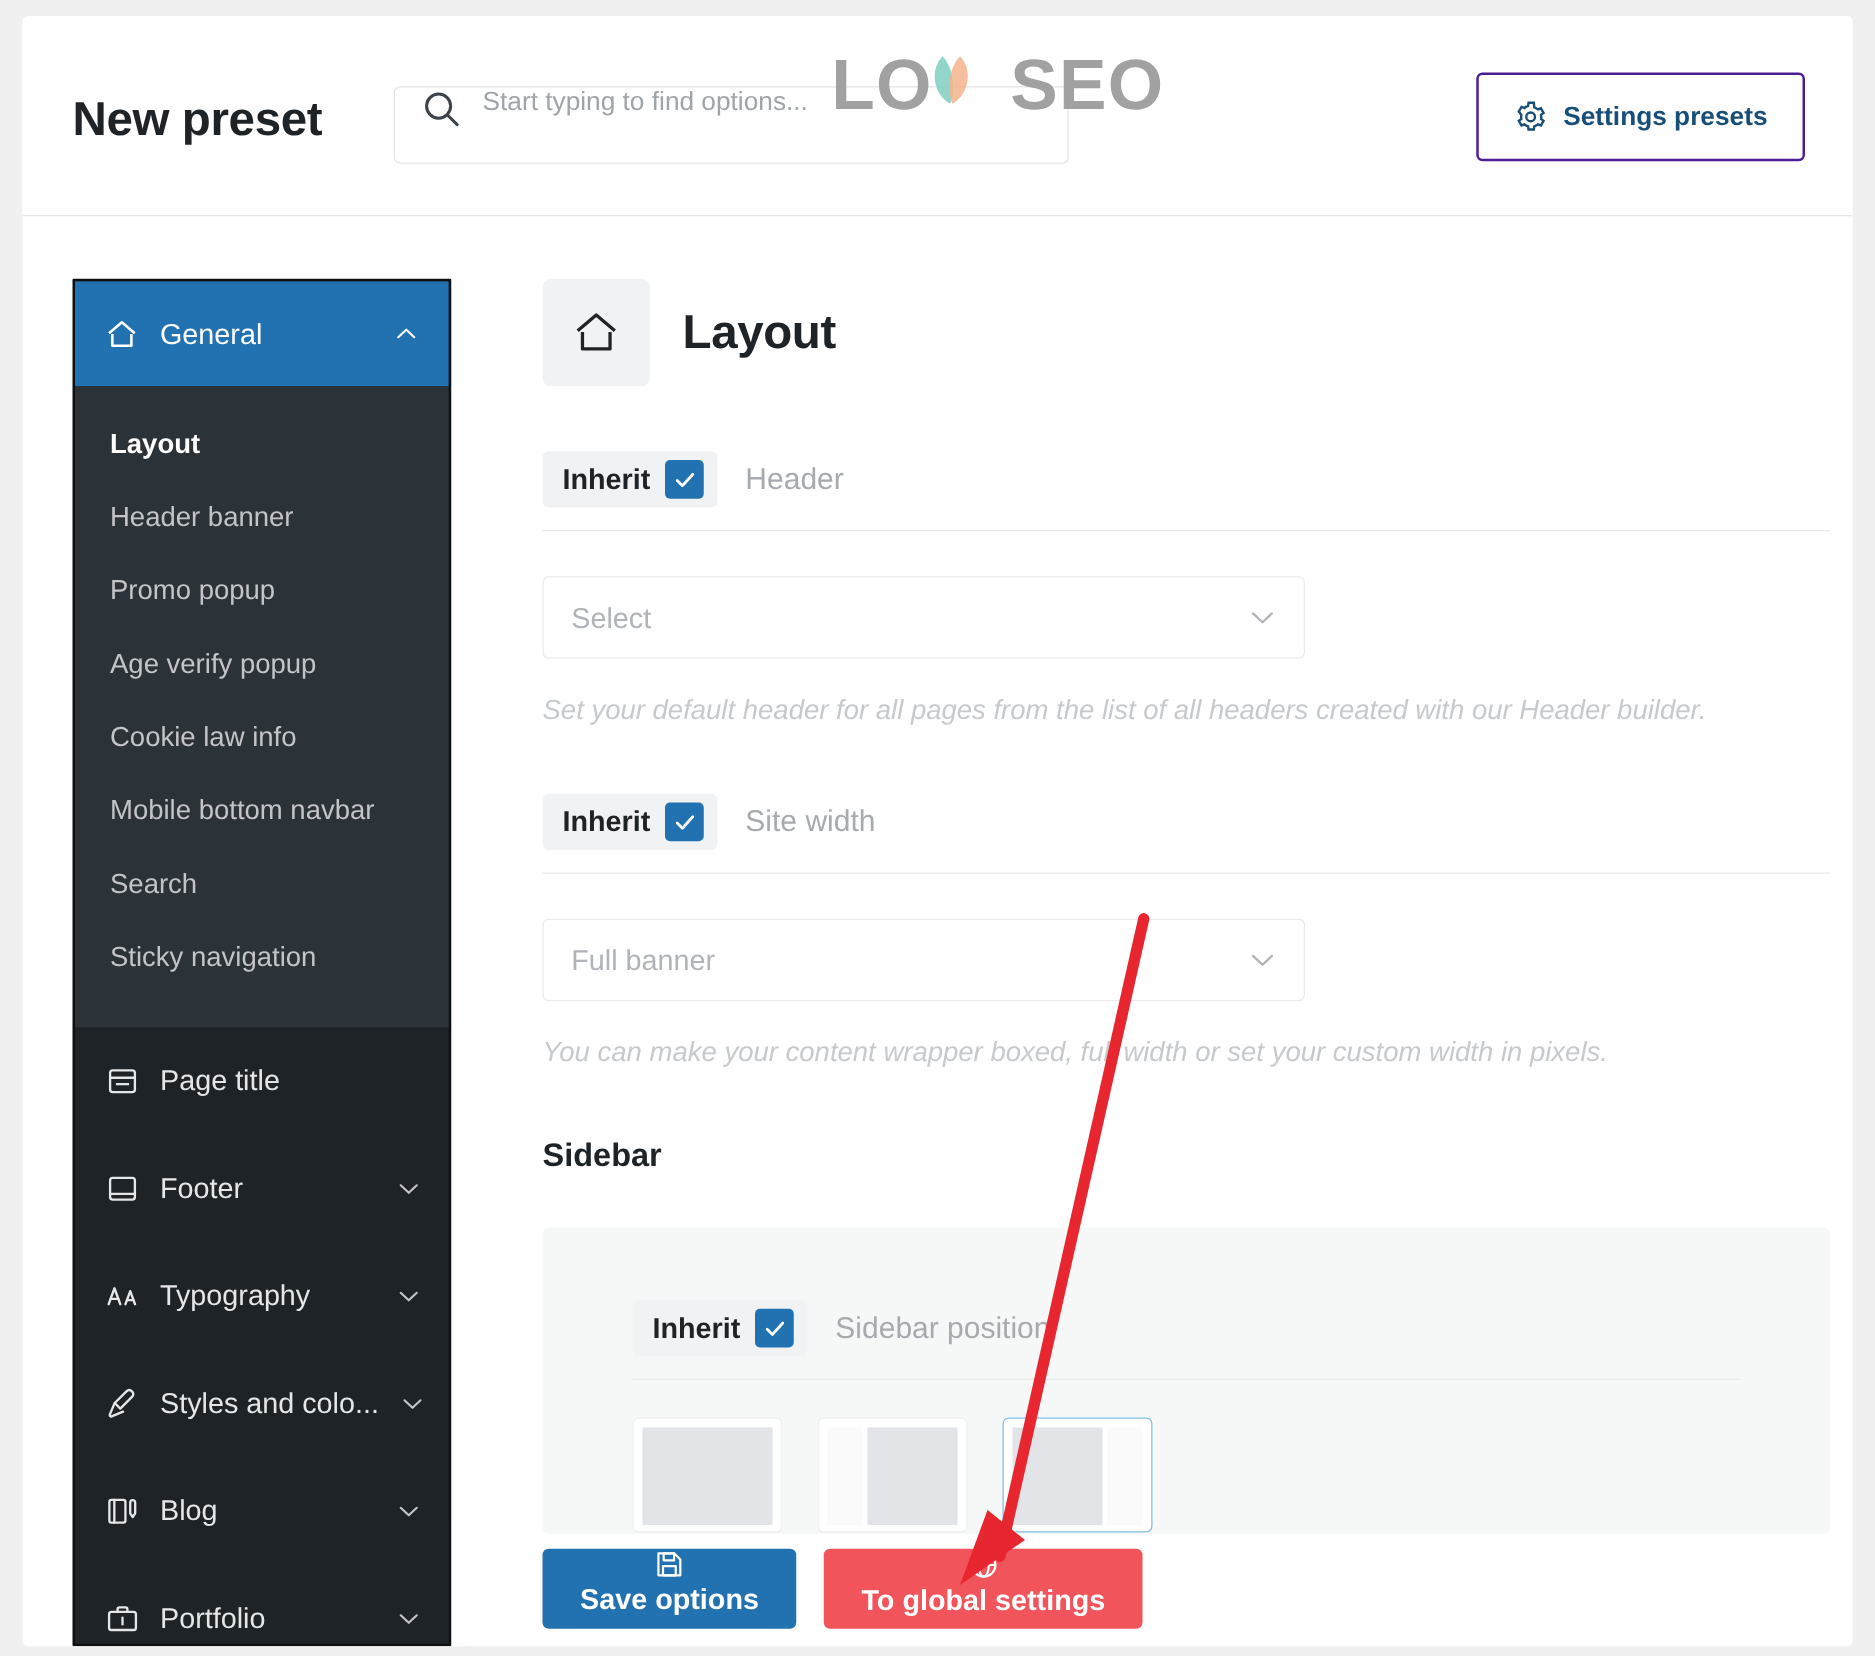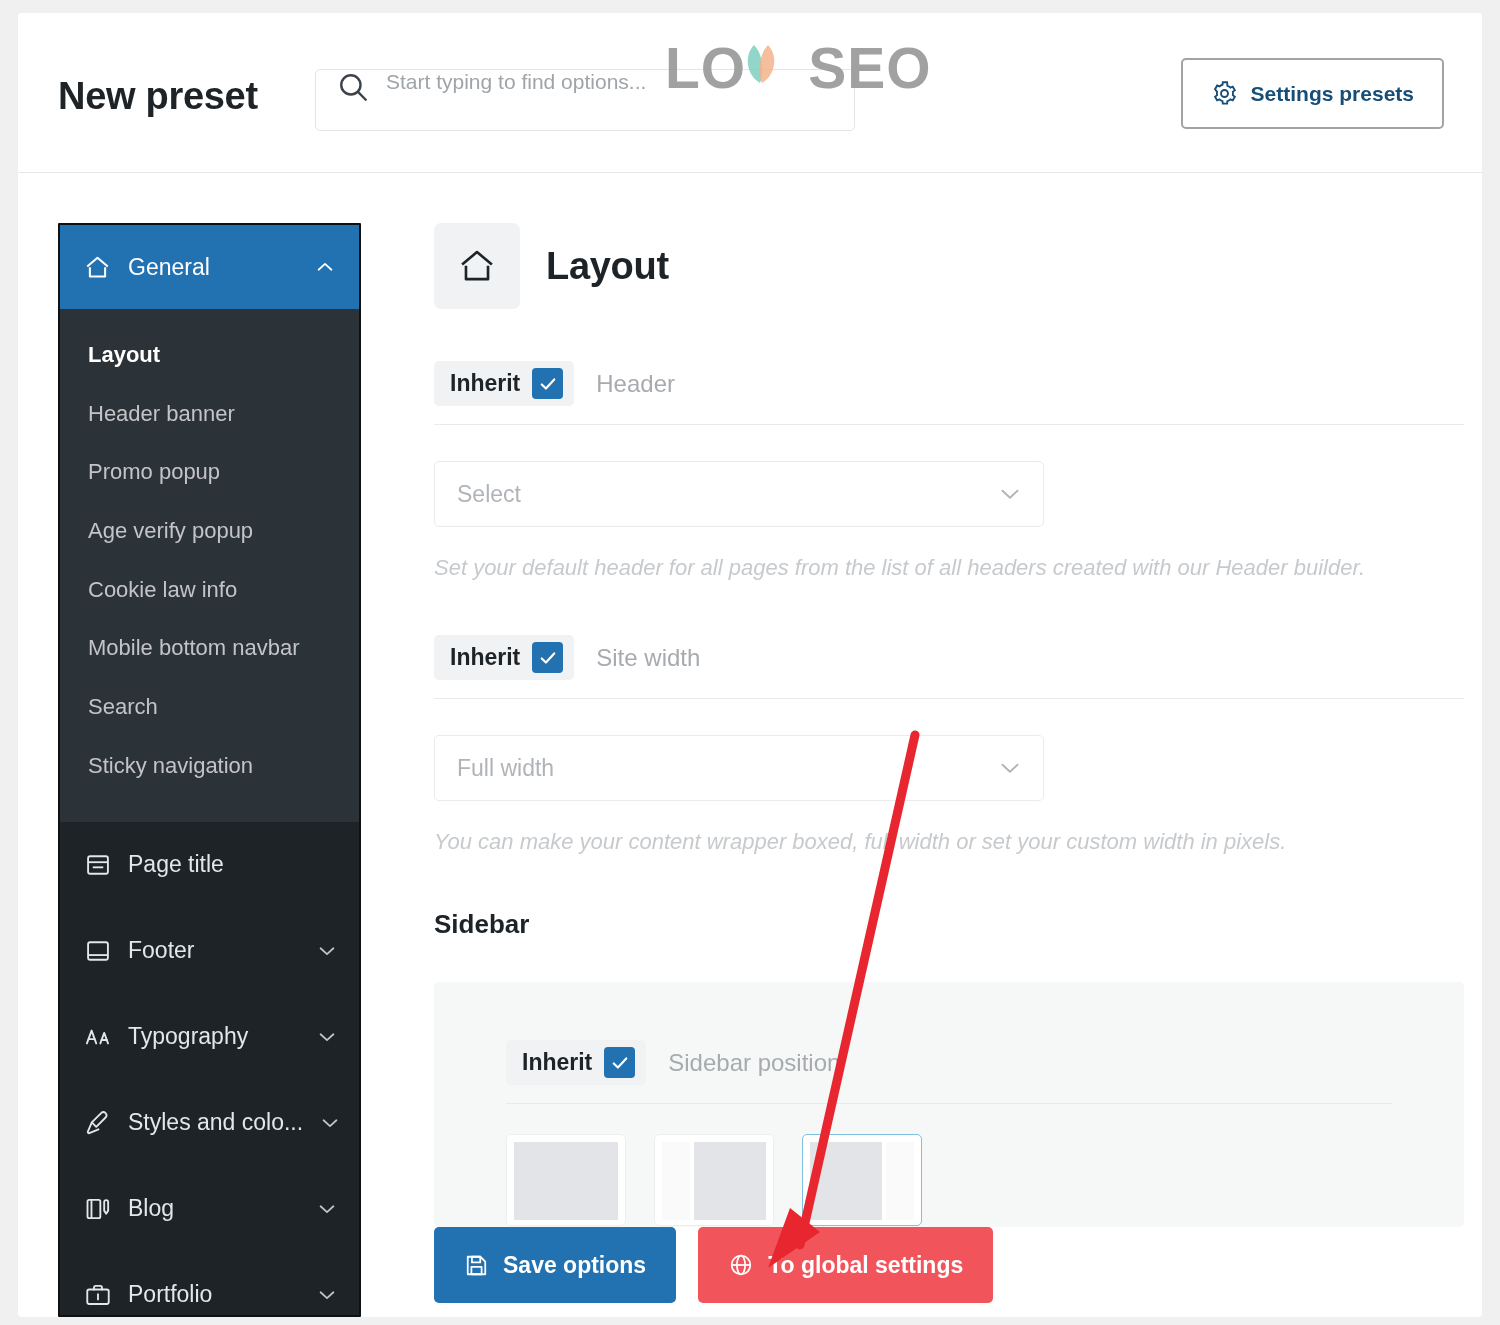--- a/index.html
+++ b/index.html
@@ -83,21 +83,21 @@
     color: #50575e;
     width: 100%;
   }
   .search-input::placeholder { color: #9fa4a9; }
 
   .presets-btn {
     position: absolute;
     right: 38px; top: 45px;
     height: 71px;
     padding: 0 28px;
-    border: 2px solid #a3a3a3;
+    border: 2px solid #4c1d95;
     border-radius: 5px;
     background: #fff;
     color: #174e78;
     font-size: 21px;
     font-weight: 700;
     display: flex;
     align-items: center;
     gap: 13px;
     cursor: pointer;
     font-family: "Liberation Sans", sans-serif;
@@ -274,32 +274,33 @@
 
   
   .btnbar {
     position: absolute;
     left: 416px; bottom: 14px;
     display: flex;
     gap: 22px;
     z-index: 40;
   }
   .btn {
-    height: 76px;
+    height: 64px;
     border: none;
     border-radius: 5px;
     color: #fff;
     font-size: 23px;
     font-weight: 700;
     font-family: "Liberation Sans", sans-serif;
     display: flex;
     align-items: center;
-    gap: 14px;
+    gap: 2px;
     padding: 0 30px;
     cursor: pointer;
+    flex-direction: column;
   }
   .btn.save { background: #2271b1; }
   .btn.global { background: #f2545b; }
 
   
   .arrow {
     position: absolute;
     left: 0; top: 0;
     width: 1500px; height: 1325px;
     pointer-events: none;
@@ -499,21 +500,21 @@
             <svg width="20" height="20" viewBox="0 0 24 24" fill="none" stroke="#fff" stroke-width="2.6" stroke-linecap="round" stroke-linejoin="round">
                 <polyline points="4.5,12.5 9.5,17.5 19.5,6.5"></polyline>
               </svg>
           </span>
         </div>
         <div class="field-label">Site width</div>
       </div>
       <div class="rule"></div>
 
       <div class="selectbox">
-        <span class="val">Full width</span>
+        <span class="val">Full banner</span>
         <span class="ico">
           <svg width="26" height="26" viewBox="0 0 24 24" fill="none" stroke="#b0b4b8" stroke-width="1.7" stroke-linecap="round" stroke-linejoin="round">
               <polyline points="5,9 12,15.5 19,9"></polyline>
             </svg>
         </span>
       </div>
       <div class="helptext">You can make your content wrapper boxed, full width or set your custom width in pixels.</div>
 
       <div class="block-title">Sidebar</div>
 

